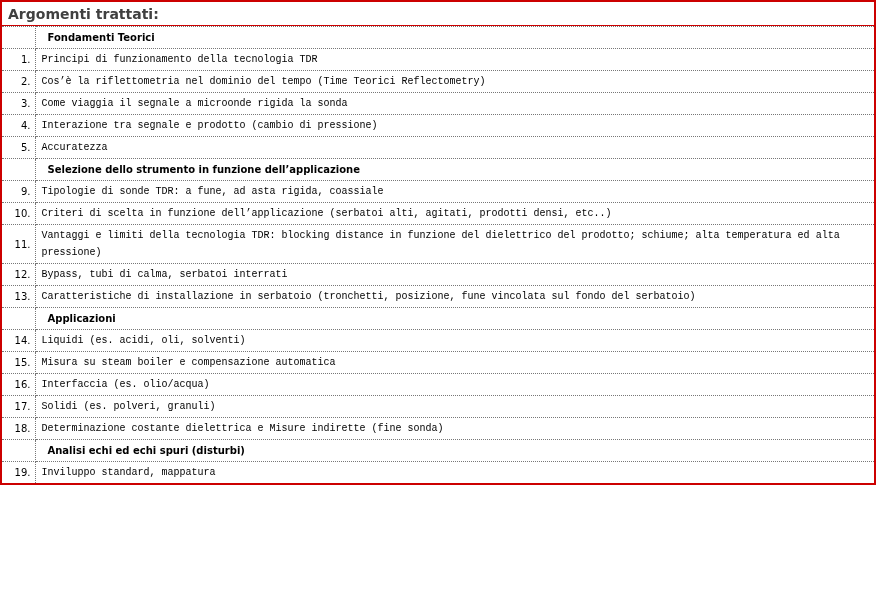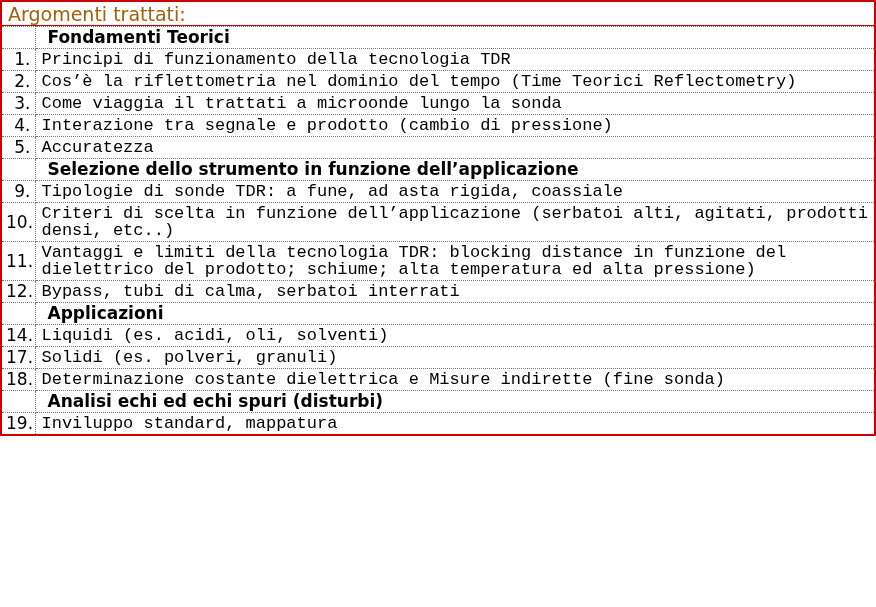--- a/index.html
+++ b/index.html
@@ -23,38 +23,38 @@
   .title-bar {
     border: 2px solid #cc0000;
     border-bottom: 1px solid #cc0000;
     box-sizing: border-box;
     height: 26px;
     display: flex;
     align-items: center;
     padding-left: 6px;
   }
   .title-text {
-    color: #a16207;
-    font-weight: normal;
-    font-size: 19px;
+    color: #404040;
+    font-weight: bold;
+    font-size: 14px;
     line-height: 16px;
   }
   table.topics {
     border-collapse: collapse;
     width: 876px;
     table-layout: fixed;
     border-left: 2px solid #cc0000;
     border-right: 2px solid #cc0000;
     border-bottom: 2px solid #cc0000;
     box-sizing: border-box;
   }
   table.topics td {
     border: 1px dotted #777777;
     padding: 2px 4px 2px 4px;
-    font-size: 17px;
+    font-size: 10px;
     line-height: 17px;
     vertical-align: middle;
     box-sizing: border-box;
     margin-top: 16px;
   }
   td.num {
     width: 34px;
     text-align: right;
     padding-right: 4px;
     white-space: nowrap;
@@ -99,21 +99,21 @@
         <td class="txt">Principi di funzionamento della tecnologia TDR</td>
       </tr>
 
       <tr class="item">
         <td class="num">2.</td>
         <td class="txt">Cos’è la riflettometria nel dominio del tempo (Time Teorici Reflectometry)</td>
       </tr>
 
       <tr class="item">
         <td class="num">3.</td>
-        <td class="txt">Come viaggia il trattati a microonde lungo la sonda</td>
+        <td class="txt">Come viaggia il segnale a microonde rigida la sonda</td>
       </tr>
 
       <tr class="item">
         <td class="num">4.</td>
         <td class="txt">Interazione tra segnale e prodotto (cambio di pressione)</td>
       </tr>
 
       <tr class="item">
         <td class="num">5.</td>
         <td class="txt">Accuratezza</td>
@@ -138,32 +138,44 @@
         <td class="num">11.</td>
         <td class="txt wrap2">Vantaggi e limiti della tecnologia TDR: blocking distance in funzione del dielettrico del prodotto; schiume; alta temperatura ed alta pressione)</td>
       </tr>
 
 
       <tr class="item">
         <td class="num">12.</td>
         <td class="txt">Bypass, tubi di calma, serbatoi interrati</td>
       </tr>
 
+      <tr class="item">
+        <td class="num">13.</td>
+        <td class="txt">Caratteristiche di installazione in serbatoio (tronchetti, posizione, fune vincolata sul fondo del serbatoio)</td>
+      </tr>
 
       <tr class="section">
         <td class="num"></td>
         <td class="txt">Applicazioni</td>
       </tr>
 
       <tr class="item">
         <td class="num">14.</td>
         <td class="txt">Liquidi (es. acidi, oli, solventi)</td>
       </tr>
 
+      <tr class="item">
+        <td class="num">15.</td>
+        <td class="txt">Misura su steam boiler e compensazione automatica</td>
+      </tr>
 
+      <tr class="item">
+        <td class="num">16.</td>
+        <td class="txt">Interfaccia (es. olio/acqua)</td>
+      </tr>
 
       <tr class="item">
         <td class="num">17.</td>
         <td class="txt">Solidi (es. polveri, granuli)</td>
       </tr>
 
       <tr class="item">
         <td class="num">18.</td>
         <td class="txt">Determinazione costante dielettrica e Misure indirette (fine sonda)</td>
       </tr>

